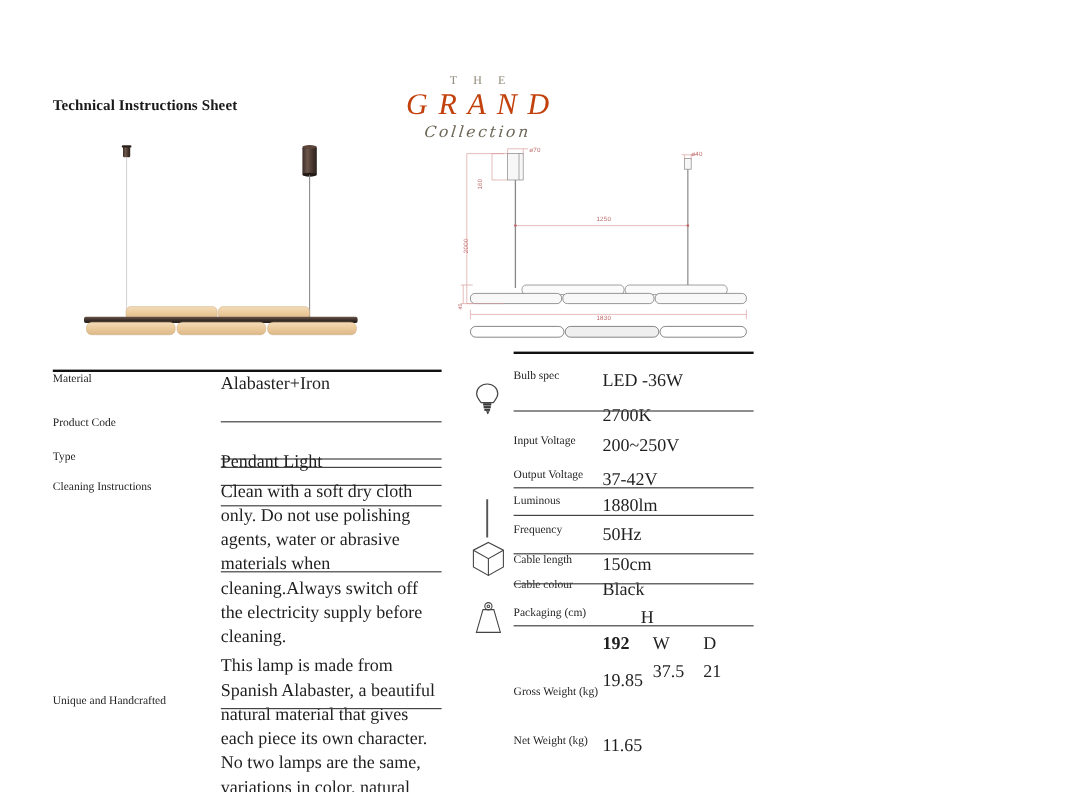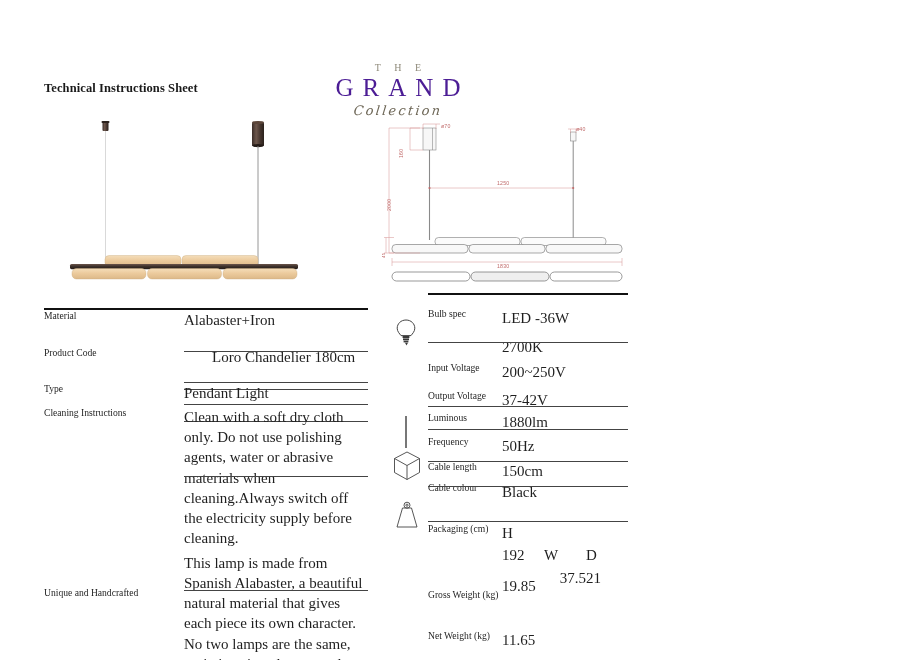--- a/index.html
+++ b/index.html
@@ -43,21 +43,22 @@
     text-indent: 5.5px;
     color: #8f8a7a;
   }
   #brand-grand {
     font-family: "Liberation Serif", serif;
     font-size: 25px;
     letter-spacing: 9px;
     text-indent: 9px;
     line-height: 1.05;
     margin-top: 2px;
-    color: #4c1d95;
+    color: #c2410c;
+    font-style: italic;
   }
   #brand-collection {
     font-family: "DejaVu Serif", serif;
     font-style: italic;
     font-size: 13px;
     letter-spacing: 2.2px;
     margin-top: 2px;
     color: #6d6656;
     transform: skewX(-6deg);
   }
@@ -273,23 +274,22 @@
 
 <div id="left-spec-table" class="spec-table">
   <div class="table-top-rule"></div>
 
   <div class="spec-row" style="">
     <div class="spec-label">Material</div>
     <div class="spec-value">Alabaster+Iron</div>
   </div>
   <div class="hr-value" style="left:140px; top:43px; width:184px;"></div>
 
-  <div class="spec-row" style="margin-top:17px;gap:28px;">
+  <div class="spec-row" style="margin-top:17px;">
     <div class="spec-label">Product Code</div>
-    <div class="spec-value">Loro Chandelier 180cm</div>
   </div>
   <div class="hr-value" style="left:140px; top:74px; width:184px;"></div>
   <div class="hr-value" style="left:140px; top:81px; width:184px;"></div>
 
   <div class="spec-row" style="margin-top:15px;justify-content:space-between;">
     <div class="spec-label">Type</div>
     <div class="spec-value">Pendant Light</div>
   </div>
   <div class="hr-value" style="left:140px; top:96px; width:184px;"></div>
 
@@ -374,37 +374,37 @@
     <div class="spec-label">Cable length</div>
     <div class="spec-value">150cm</div>
   </div>
   <div class="hr-value" style="left:0px; top:113px; width:200px;"></div>
 
   <div class="spec-row" style="margin-top:1px;">
     <div class="spec-label">Cable colour</div>
     <div class="spec-value">Black</div>
   </div>
 
-  <div class="spec-row" style="margin-top:21px;">
+  <div class="spec-row" style="margin-top:3px;gap:32px;">
     <div class="spec-label">Packaging (cm)</div>
     <div class="spec-value">H</div>
   </div>
   <div class="hr-value" style="left:0px; top:136px; width:200px;"></div>
 
   <div class="spec-row" style="margin-top:2px;">
     <div class="spec-label"></div>
-    <div class="spec-value" style="width:42px; flex:0 0 42px;">192</div>
+    <div class="spec-value" style="width:42px; flex:0 0 42px;font-weight:bold;">192</div>
     <div class="spec-value" style="width:42px; flex:0 0 42px;">W</div>
     <div class="spec-value" style="width:42px; flex:0 0 42px;">D</div>
   </div>
 
   <div class="spec-row" style="margin-top:2px;">
     <div class="spec-label"></div>
     <div class="spec-value" style="width:42px; flex:0 0 42px;"></div>
-    <div class="spec-value" style="width:42px; flex:0 0 42px;text-align:right;">37.5</div>
+    <div class="spec-value" style="width:42px; flex:0 0 42px;">37.5</div>
     <div class="spec-value" style="width:42px; flex:0 0 42px;">21</div>
   </div>
 
   <div class="spec-row" style="margin-top:1px;">
     <div class="spec-label">Gross Weight (kg)</div>
     <div class="spec-value" style="position:absolute; left:74px; top:-13px;">19.85</div>
   </div>
   <div class="hr-value" style="left:0px; top:168px; width:200px;"></div>
 
   <div class="spec-row" style="margin-top:28px;">

